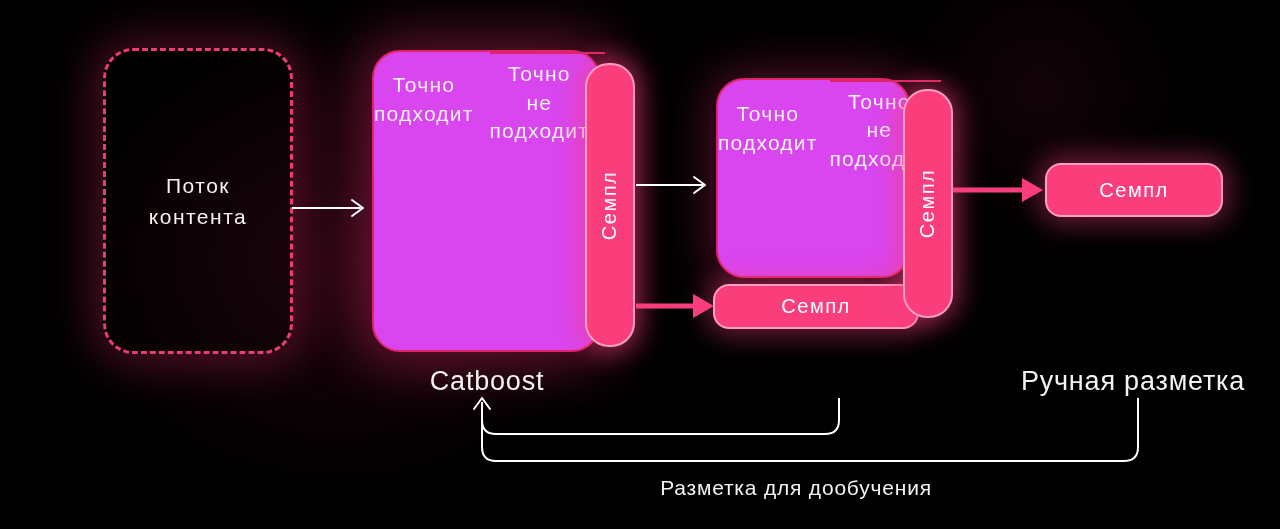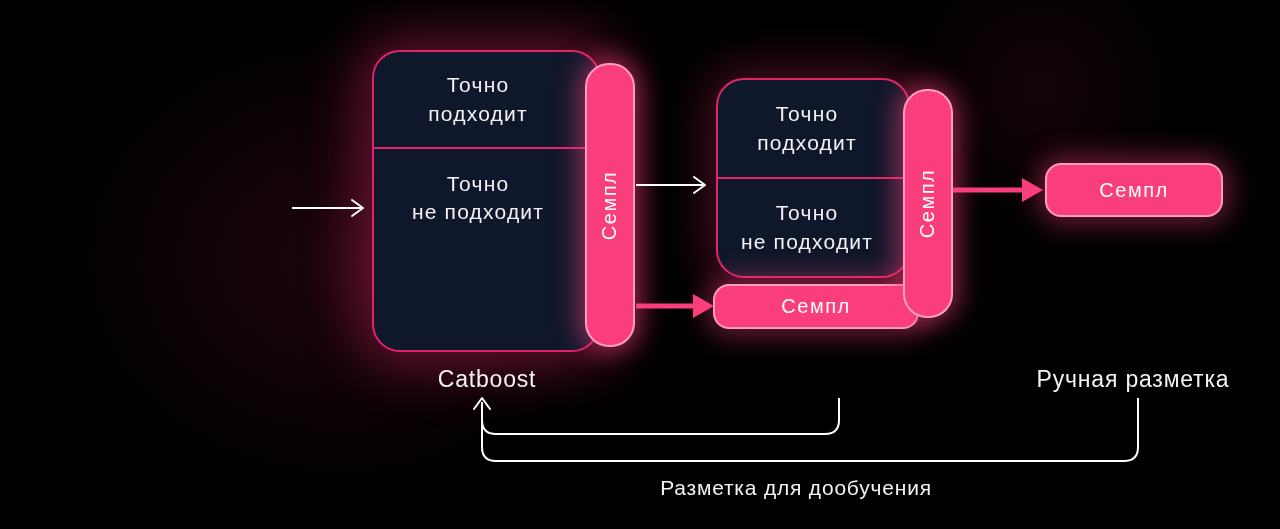--- a/index.html
+++ b/index.html
@@ -8,22 +8,22 @@
   .abs{position:absolute;}
   .ambient{position:absolute;pointer-events:none;}
   #ambient-left{left:-50px;top:-70px;width:780px;height:660px;
     background:radial-gradient(closest-side,rgba(244,37,112,0.12),rgba(244,37,112,0) 72%);}
   #ambient-right{left:830px;top:-120px;width:420px;height:420px;
     background:radial-gradient(closest-side,rgba(244,37,112,0.08),rgba(244,37,112,0) 70%);}
 
   .dashed-box{left:103px;top:48px;width:184px;height:300px;border:3px dashed #ee3a78;
     border-radius:30px;box-shadow:0 0 46px 10px rgba(246,45,114,0.30);
     display:flex;align-items:center;justify-content:center;}
-  .node-box{border:2px solid #e0246a;border-radius:28px;background:#0f172a;
-    display:flex;flex-direction:column;box-sizing:border-box;}
+  .node-box{border:2px solid #e0246a;border-radius:28px;background:#d946ef;
+    display:flex;flex-direction:row;box-sizing:border-box;}
   #catboost-box{left:372px;top:50px;width:228px;height:302px;
     box-shadow:0 0 55px 14px rgba(246,45,114,0.38);}
   #llm-box{left:716px;top:78px;width:194px;height:200px;
     box-shadow:0 0 45px 10px rgba(246,45,114,0.28);}
   .node-row{display:flex;align-items:center;justify-content:center;box-sizing:border-box;
     padding-right:16px;}
   .node-row.bordered{border-top:2px solid #e0246a;}
   #catboost-box .node-row{height:100px;}
   #catboost-box .r1{height:95px;}
   #catboost-box .r2{height:103px;}
@@ -42,38 +42,42 @@
   #llm-bar{left:903px;top:89px;width:50px;height:229px;}
   .vbar span{transform:rotate(-90deg);white-space:nowrap;font-size:20px;letter-spacing:1.5px;
     color:#fff;}
 
   .pill{background:#fa3e7c;border:2px solid #ff9fc0;border-radius:16px;box-sizing:border-box;
     display:flex;align-items:center;justify-content:center;font-size:20px;letter-spacing:1.5px;
     color:#fff;box-shadow:0 0 28px 6px rgba(250,62,124,0.45);}
   #llm-sample-bottom{left:713px;top:284px;width:206px;height:45px;z-index:2;}
   #manual-sample{left:1045px;top:163px;width:178px;height:54px;}
 
-  .caption{top:366px;transform:translateX(-50%);font-size:23px;letter-spacing:0.8px;
+  .caption{top:366px;transform:translateX(-50%);font-size:27px;letter-spacing:0.8px;
     white-space:nowrap;color:#f5f1f4;}
   #caption-catboost{left:487px;}
   #caption-llm{left:844px;}
   #caption-manual{left:1133px;}
   #feedback-label{left:796px;top:476px;transform:translateX(-50%);font-size:21px;
     letter-spacing:0.8px;white-space:nowrap;color:#f5f1f4;}
 
   #wires{position:absolute;left:0;top:0;z-index:4;pointer-events:none;}
 </style>
 </head>
 <body>
 
 <div id="canvas">
 
   <div id="ambient-left" class="ambient"></div>
   <div id="ambient-right" class="ambient"></div>
 
+  <div class="abs dashed-box">
+    <div class="stream-text">Поток
+контента</div>
+  </div>
 
   <div id="catboost-box" class="abs node-box">
     <div class="node-row r1">
       <div class="cell-text">Точно
 подходит</div>
     </div>
     <div class="node-row bordered">
       <div class="cell-text">Точно
 не подходит</div>
     </div>

